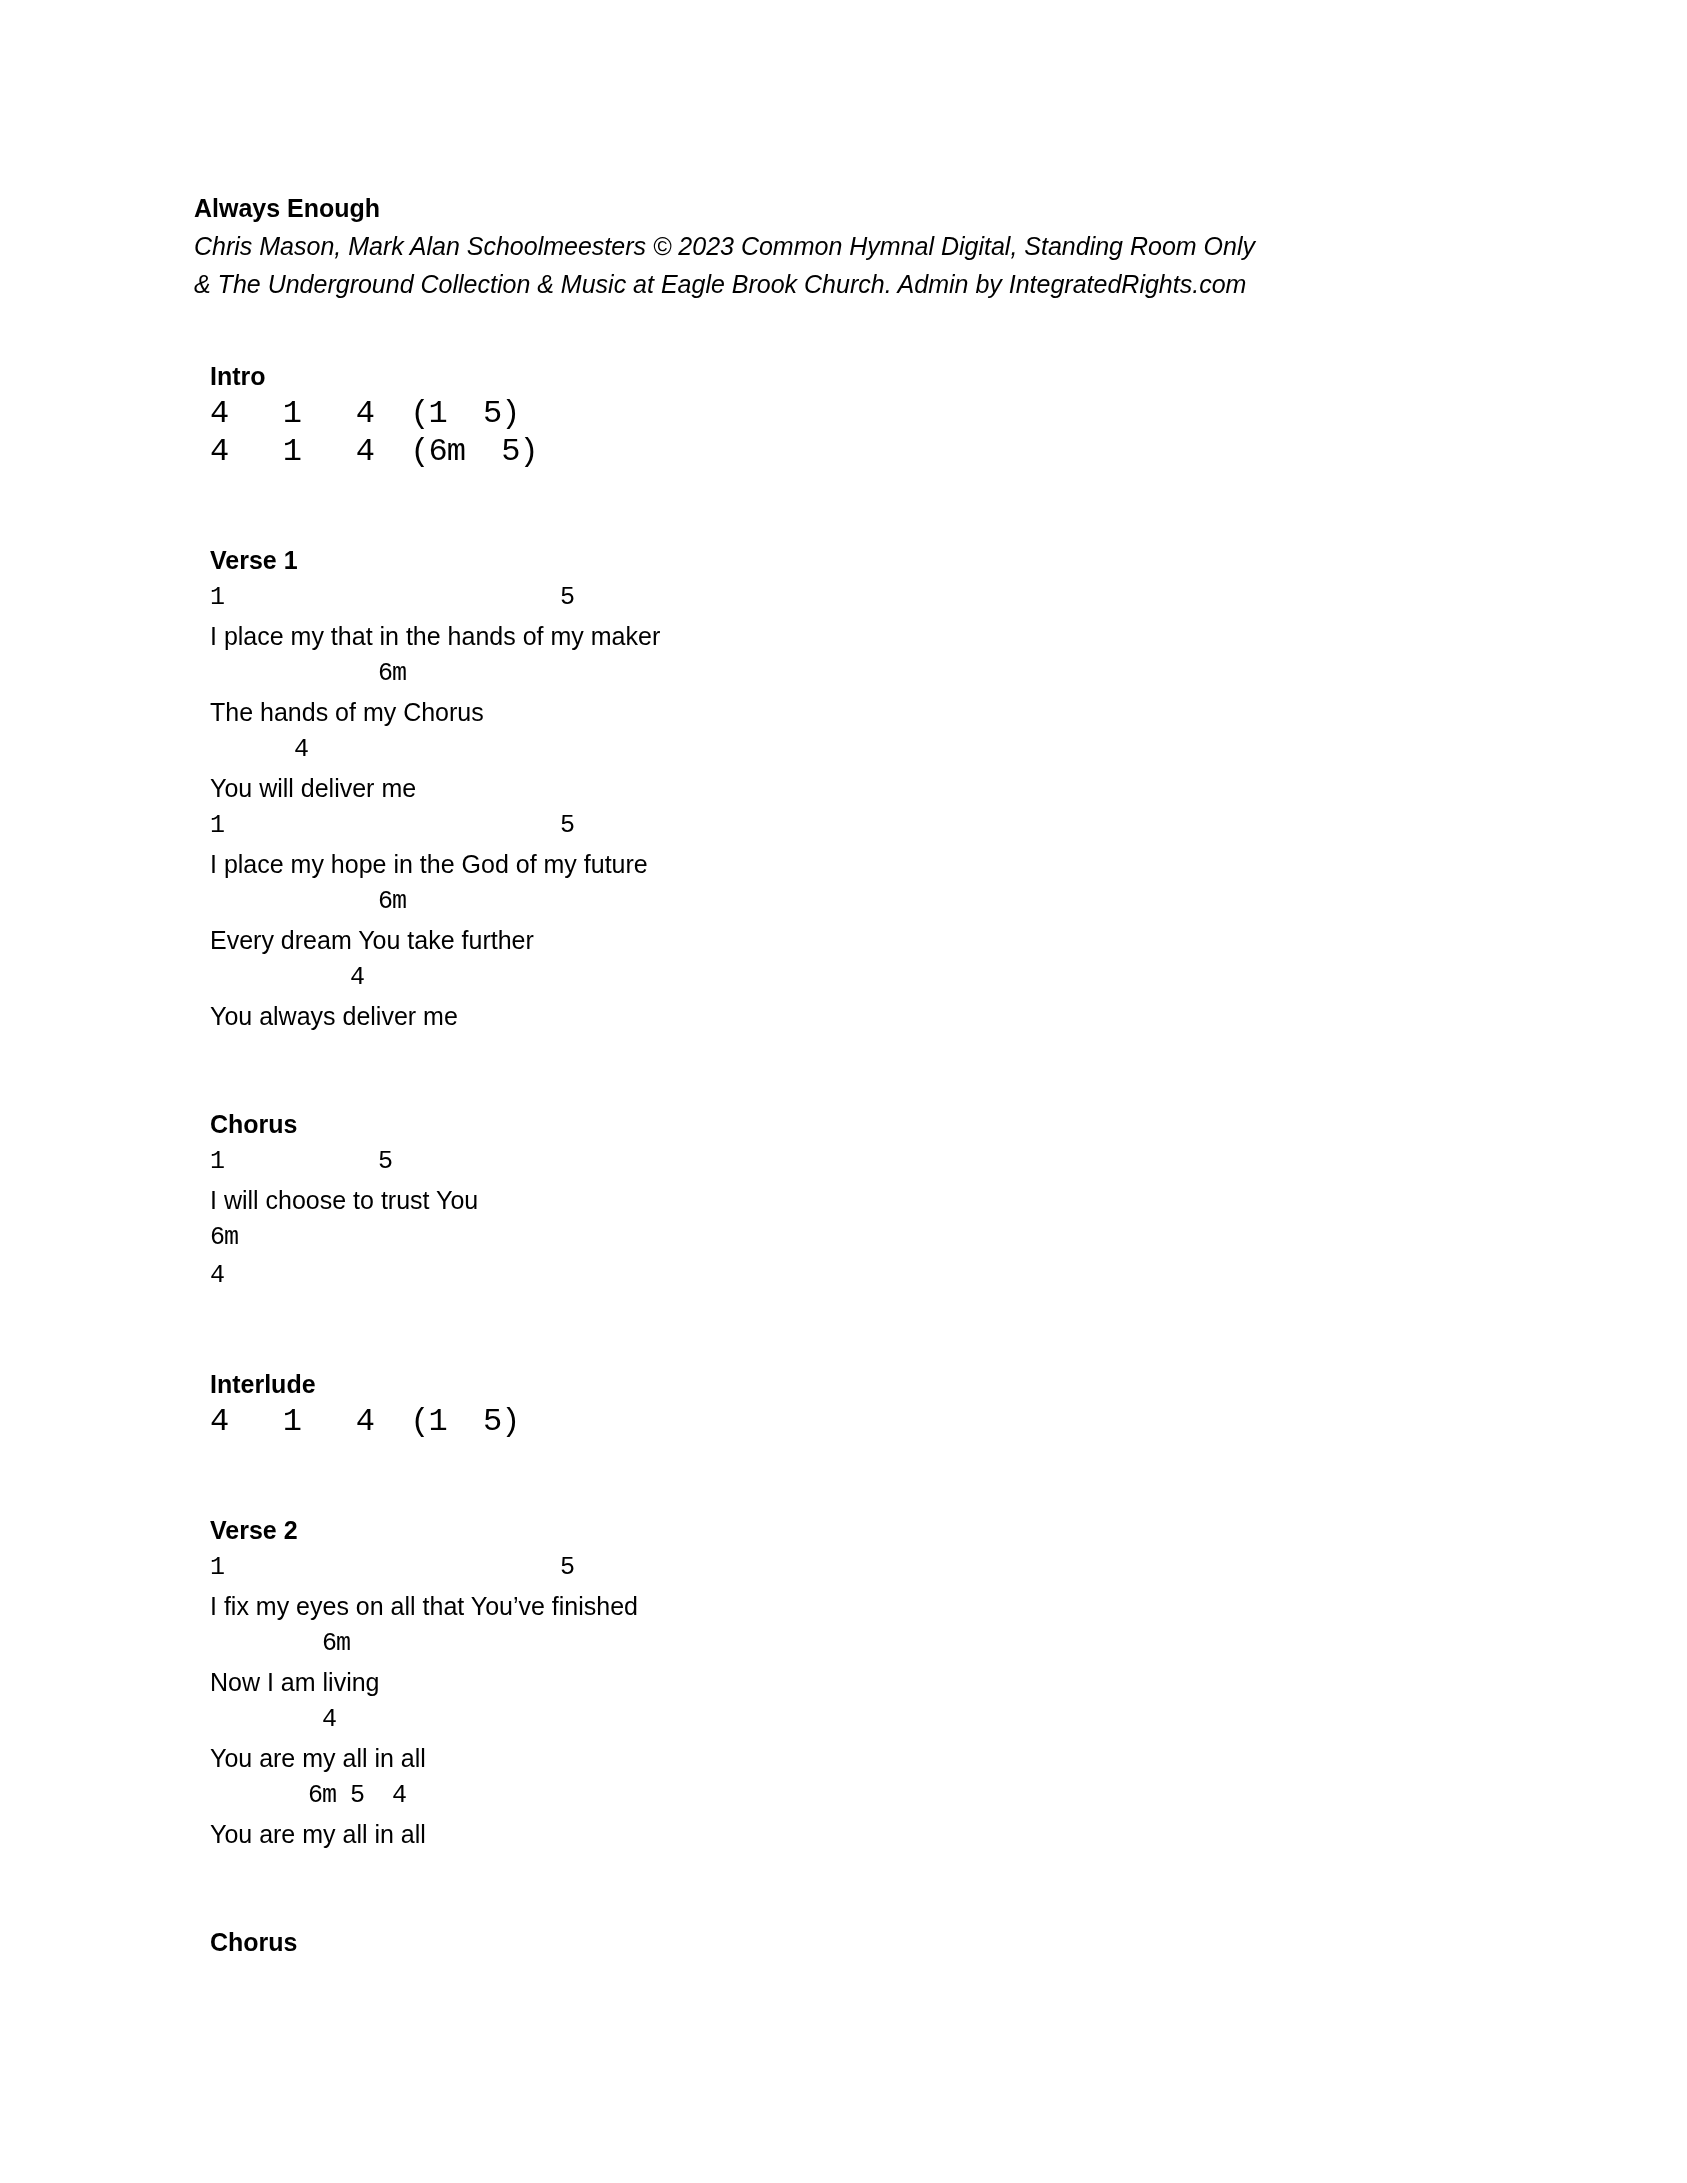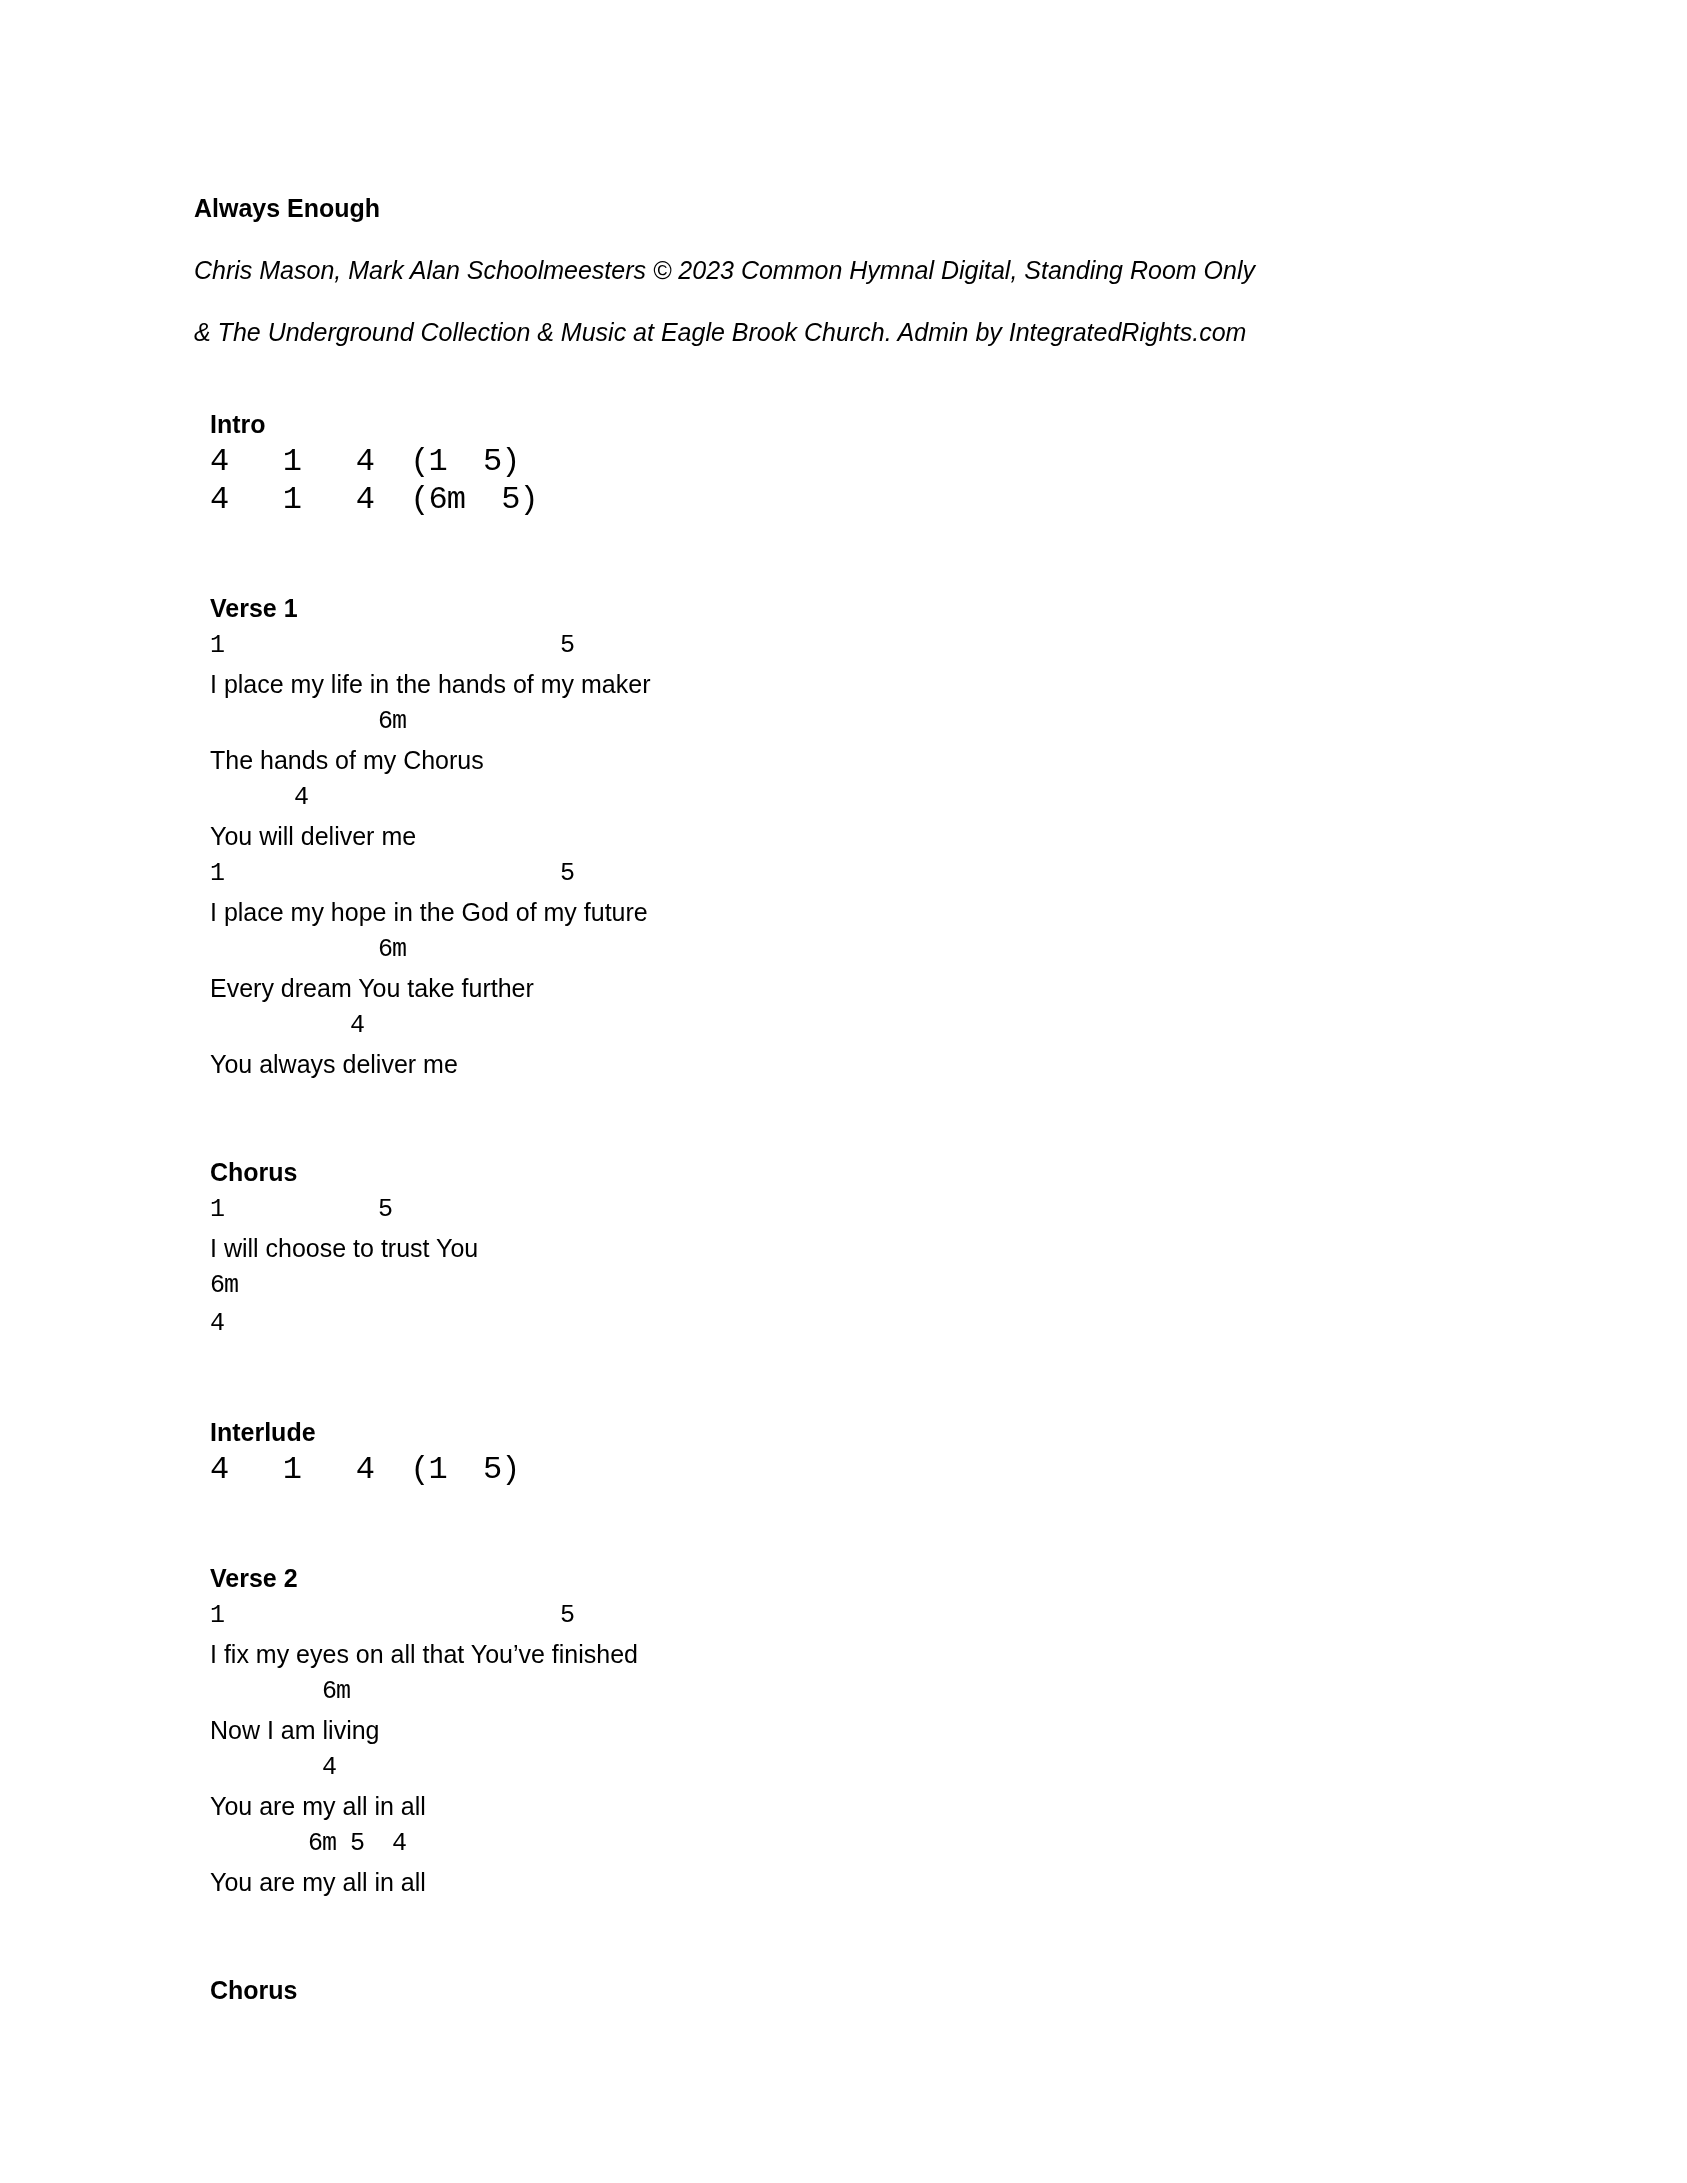--- a/index.html
+++ b/index.html
@@ -34,21 +34,20 @@
     font-weight: bold;
     line-height: 38px;
     letter-spacing: 0px;
     white-space: pre;
   }
   .credits {
     font-size: 25px;
     font-style: italic;
     line-height: 38px;
     white-space: pre;
-    margin-top: 24px;
   }
 
   
   .blank-line {
     height: 38px;
     line-height: 38px;
     font-size: 25px;
   }
 
   
@@ -96,21 +95,21 @@
         <div class="blank-line">&nbsp;</div>
         <div class="section">
           <div class="section-heading">Intro</div>
           <div class="progression-line">4   1   4  (1  5)</div>
           <div class="progression-line">4   1   4  (6m  5)</div>
         </div>
         <div class="blank-line">&nbsp;</div>
         <div class="section">
           <div class="section-heading">Verse 1</div>
           <div class="chord-line">1                        5</div>
-          <div class="lyric-line">I place my life in the hands of my maker</div>
+          <div class="lyric-line">I place my that in the hands of my maker</div>
           <div class="chord-line">            6m</div>
           <div class="lyric-line">The hands of my Chorus</div>
           <div class="chord-line">      4</div>
           <div class="lyric-line">You will deliver me</div>
           <div class="chord-line">1                        5</div>
           <div class="lyric-line">I place my hope in the God of my future</div>
           <div class="chord-line">            6m</div>
           <div class="lyric-line">Every dream You take further</div>
           <div class="chord-line">          4</div>
           <div class="lyric-line">You always deliver me</div>

